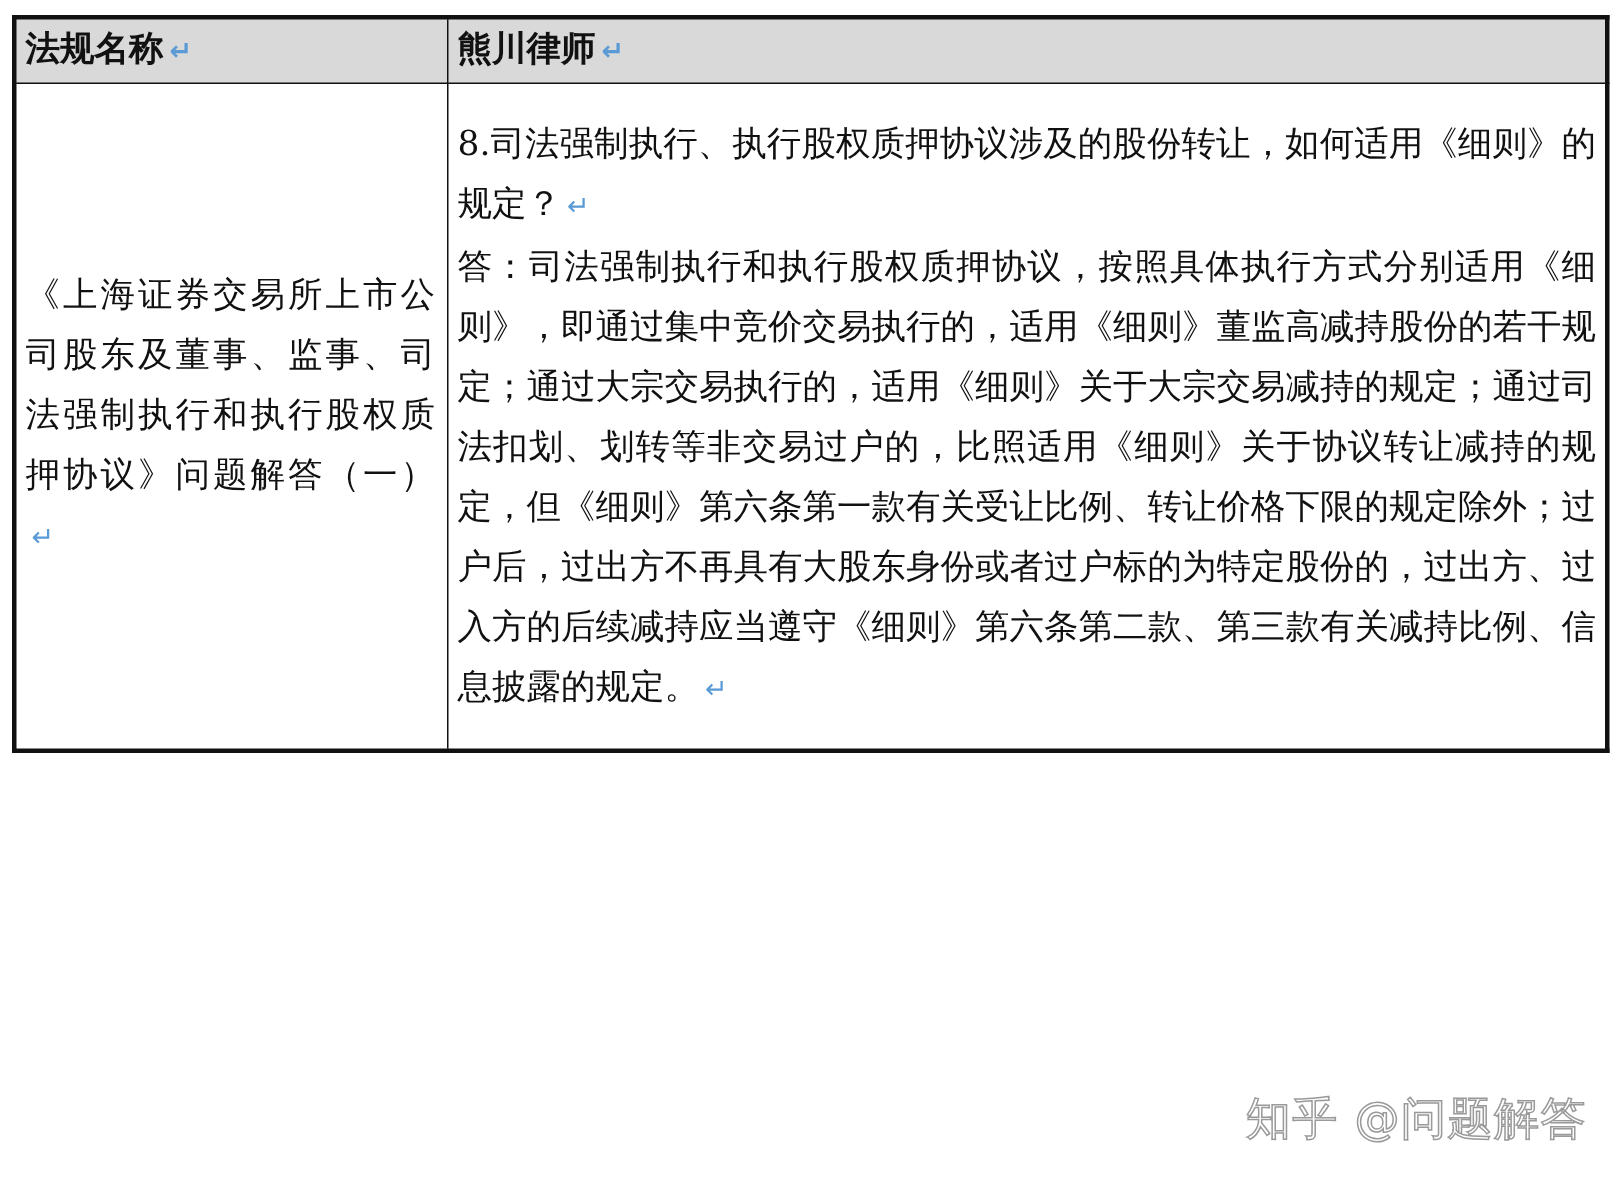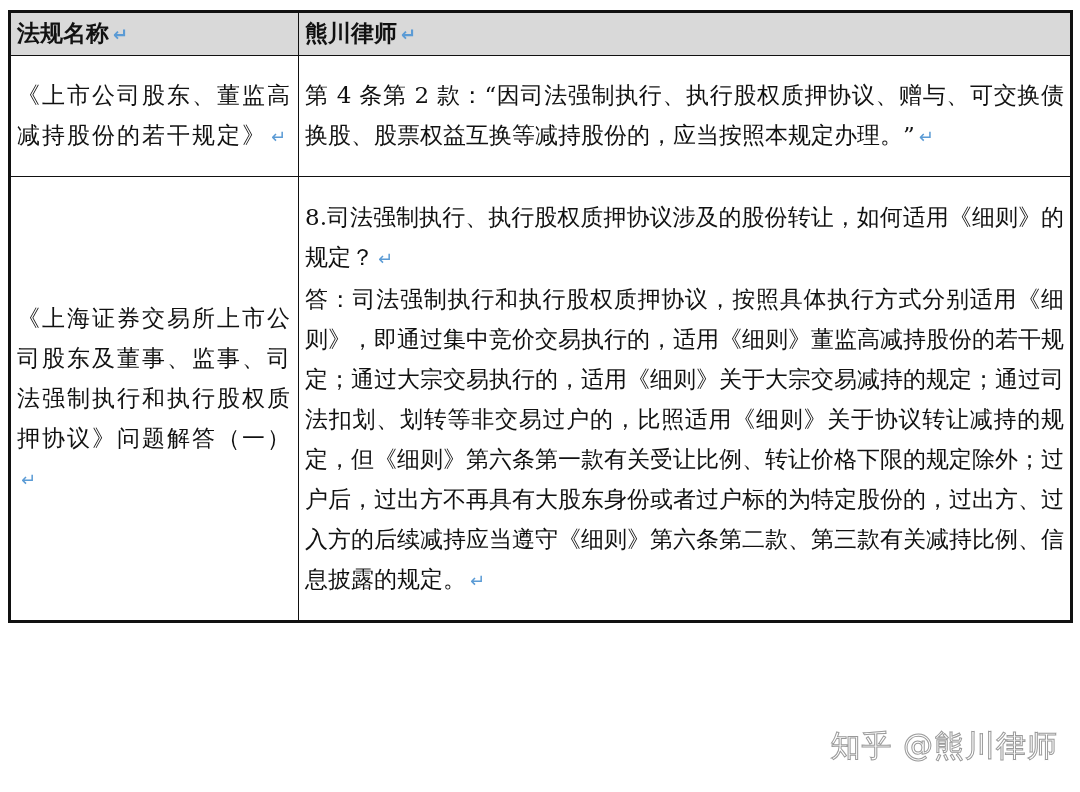--- a/index.html
+++ b/index.html
@@ -25,27 +25,23 @@
       <col class="c1">
       <col class="c2">
     </colgroup>
   <thead>
     <tr>
       <th><span>法规名称</span><span class="para-mark">↵</span></th>
       <th><span>熊川律师</span><span class="para-mark">↵</span></th>
     </tr>
   </thead>
   <tbody>
-    <tr class="row1">
-      <td class="law-name"><span>《上市公司股东、董监高减持股份的若干规定》</span><span class="para-mark">↵</span></td>
-      <td><span>第 4 条第 2 款：“因司法强制执行、执行股权质押协议、赠与、可交换债换股、股票权益互换等减持股份的，应当按照本规定办理。”</span><span class="para-mark">↵</span></td>
-    </tr>
     <tr class="row3">
       <td class="law-name"><span>《上海证券交易所上市公司股东及董事、监事、司法强制执行和执行股权质押协议》问题解答（一）</span><span class="para-mark">↵</span></td>
       <td>
         <span class="line"><span>8.司法强制执行、执行股权质押协议涉及的股份转让，如何适用《细则》的规定？</span><span class="para-mark">↵</span></span>
         <span class="line"><span>答：司法强制执行和执行股权质押协议，按照具体执行方式分别适用《细则》，即通过集中竞价交易执行的，适用《细则》董监高减持股份的若干规定；通过大宗交易执行的，适用《细则》关于大宗交易减持的规定；通过司法扣划、划转等非交易过户的，比照适用《细则》关于协议转让减持的规定，但《细则》第六条第一款有关受让比例、转让价格下限的规定除外；过户后，过出方不再具有大股东身份或者过户标的为特定股份的，过出方、过入方的后续减持应当遵守《细则》第六条第二款、第三款有关减持比例、信息披露的规定。</span><span class="para-mark">↵</span></span>
       </td>
     </tr>
   </tbody>
 </table>
 
-<div class="watermark">知乎 @熊川律师</div>
+<div class="watermark">知乎 @问题解答</div>
 
 </body></html>

